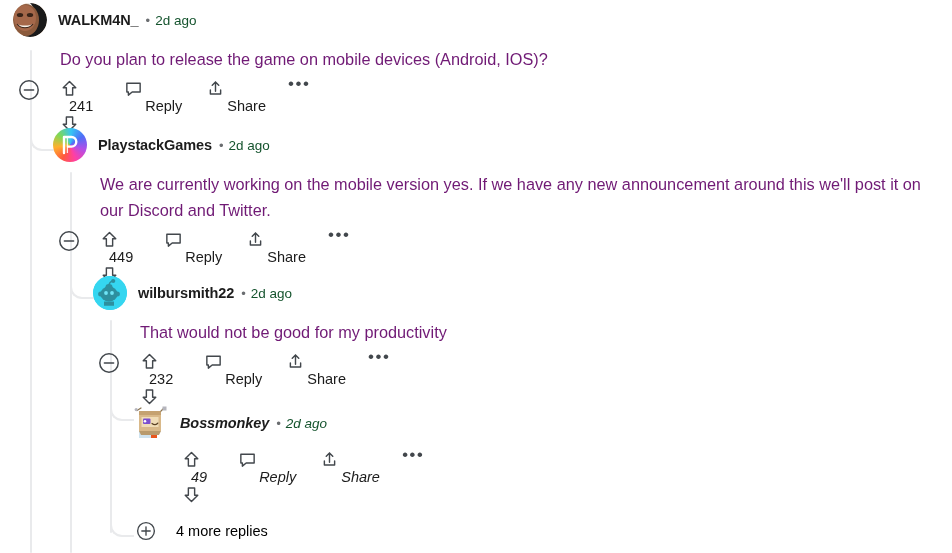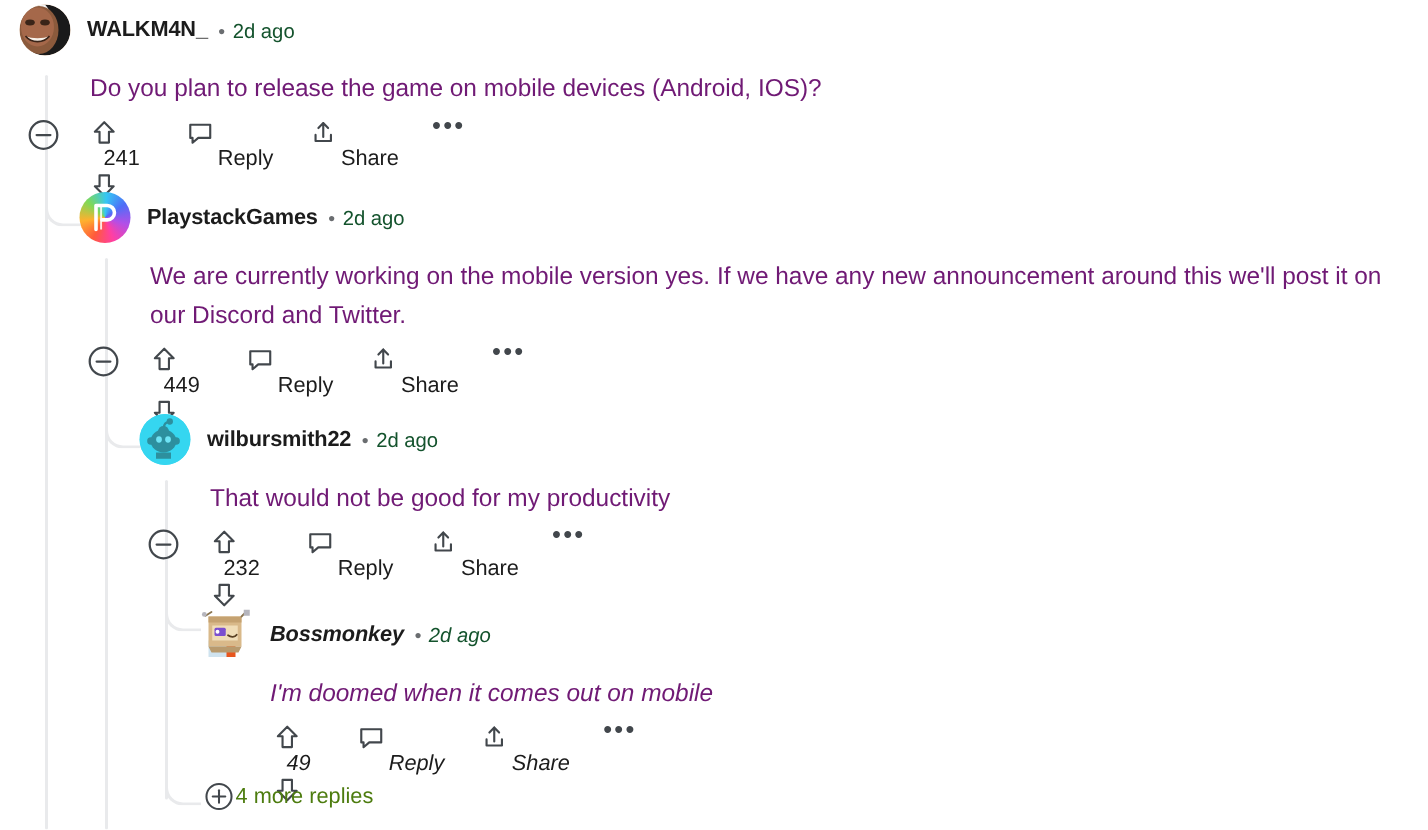--- a/index.html
+++ b/index.html
@@ -155,22 +155,22 @@
   
   .more-replies {
     position: absolute;
     left: 136px;
     top: 521px;
     display: flex;
     align-items: center;
   }
   .more-label {
     font-size: 14.5px;
-    color: #4d7c0f;
-    margin-left: 1px;
+    color: #000000;
+    margin-left: 20px;
   }
 
   
   .av-playstack {
     background: conic-gradient(from 210deg,
       #ff5a3c, #ffb02e, #7ed957, #35c6f4, #4f6ef7, #b14fe8, #ff3fa4, #ff5a3c);
   }
   .av-snoo { background: #35d6f0; }
   .av-meme { background: #d9b79a; }
 </style>
@@ -392,21 +392,20 @@
           <circle cx="3.2" cy="4.6" r="1.6" fill="#b5b5bd"></circle>
           <rect x="29.5" y="1.5" width="4" height="4" fill="#b5b5bd"></rect>
           <path d="M6 26h22l-2 4H8z" fill="#b89a6d"></path>
         </svg>
       </div>
       <span class="uname">Bossmonkey</span>
       <span class="udot">•</span>
       <span class="utime">2d ago</span>
     </div>
 
-    <div class="c-body">I'm doomed when it comes out on mobile</div>
 
     <div class="c-actions">
       <div class="act act-vote">
         <span>
           <svg class="ico" width="19" height="19" viewBox="0 0 20 20">
             <path d="M10 2.6 3.4 9.3h3.3v7.6h6.6V9.3h3.3z" fill="none" stroke="#42474c" stroke-width="1.5" stroke-linejoin="round"></path>
           </svg>
         </span>
         <span class="votecount">49</span>
         <span>

